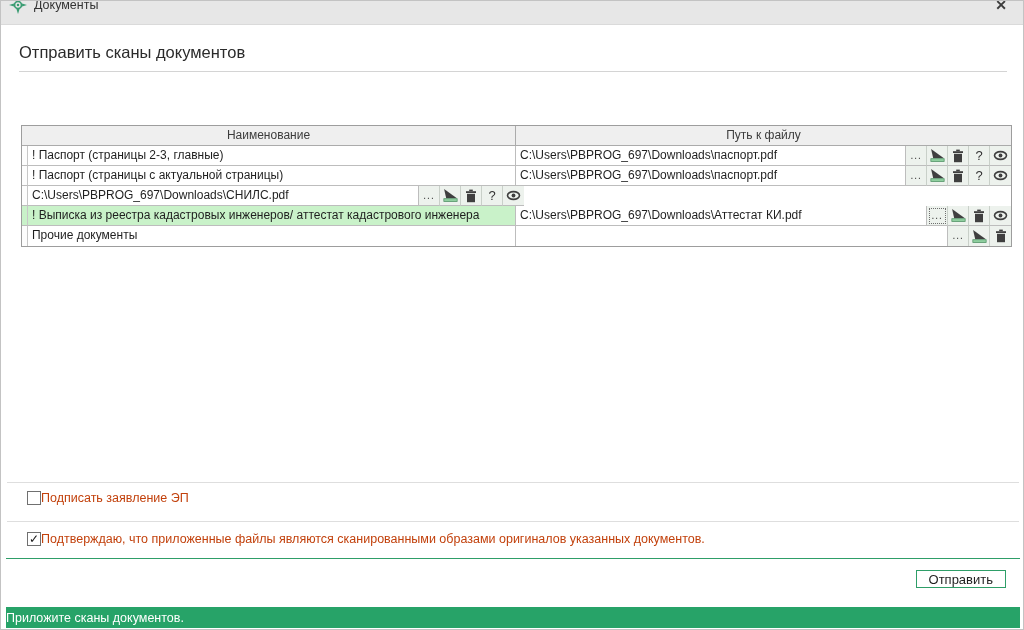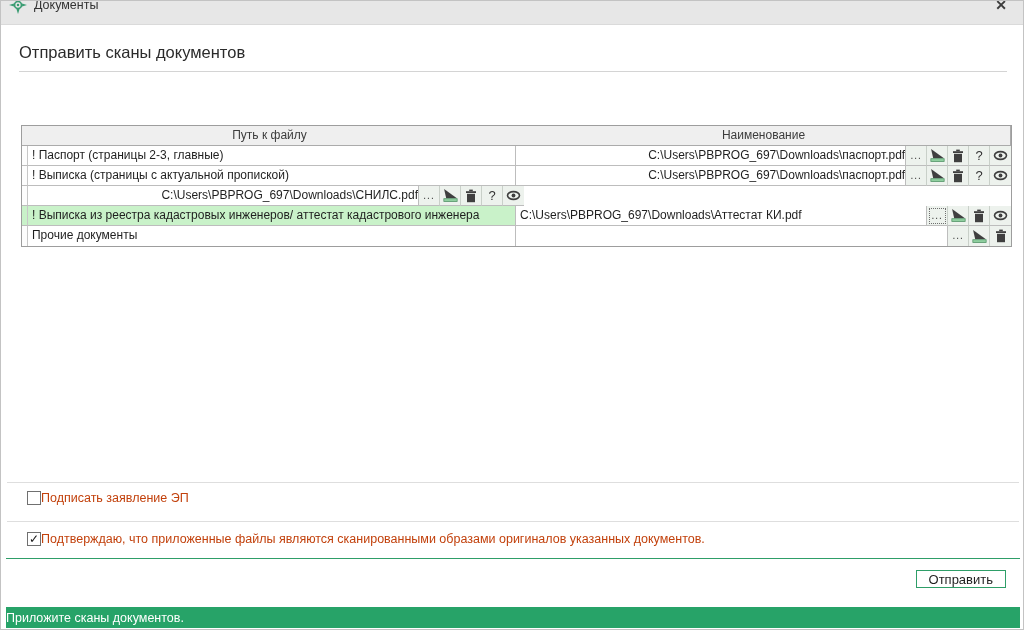--- a/index.html
+++ b/index.html
@@ -47,21 +47,21 @@
   .hcell.c-path{ width:496px; border-right:none; }
 
   .grid-row{ display:flex; height:20px; background:#fff; }
   .grid-row > div, .grid-row > button{ border-bottom:1px solid #bdbdbd; }
   .grid-row:last-child > div, .grid-row:last-child > button{ border-bottom:none; }
 
   .ind{ width:6px; border-right:1px solid #c7c7c7; background:#fdfdfd; }
   .cell{ line-height:19px; white-space:nowrap; overflow:hidden; }
   .cell.name{ width:489px; padding-left:4px; border-right:1px solid #bdbdbd; }
   .cell.path{ padding-left:4px; border-right:1px solid #bdbdbd; background:#fff; }
-  .r5 .cell.path{ width:391px;text-align:right; }
+  .r5 .cell.path{ width:391px; }
   .r4 .cell.path{ width:412px; }
   .r3 .cell.path{ width:433px; }
 
   .grid-row.highlight .ind,
   .grid-row.highlight .cell.name{ background:#c9f2c9; }
 
   .gbtn{
     width:21px; height:100%; background:#edf2ed; border:none;
     border-right:1px solid #c9d0c9; border-bottom:1px solid #bdbdbd;
     display:flex; align-items:center; justify-content:center;
@@ -123,22 +123,22 @@
     </span>
     <span class="title">Документы</span>
     <button class="close-btn">✕</button>
   </div>
 
   <div class="heading">Отправить сканы документов</div>
   <div class="heading-rule"></div>
 
   <div class="grid">
     <div class="grid-header">
+      <div class="hcell c-name">Наименование</div>
       <div class="hcell c-path">Путь к файлу</div>
-      <div class="hcell c-name">Наименование</div>
     </div>
 
     <div class="grid-row r5">
       <div class="ind"></div>
       <div class="cell name">! Паспорт (страницы 2-3, главные)</div>
       <div class="cell path">C:\Users\PBPROG_697\Downloads\паспорт.pdf</div>
       <button class="gbtn">
           <span class="dots">...</span>
         </button>
       <button class="gbtn">
@@ -166,21 +166,21 @@
             <svg viewBox="0 0 14 14" width="15" height="15">
               <ellipse cx="7" cy="7" rx="5.6" ry="3.6" fill="none" stroke="#3f3f3f" stroke-width="1.5"></ellipse>
               <circle cx="7" cy="7" r="1.8" fill="#3f3f3f"></circle>
             </svg>
           </span>
       </button>
     </div>
 
     <div class="grid-row r5">
       <div class="ind"></div>
-      <div class="cell name">! Выписка (страницы с актуальной пропиской)</div>
+      <div class="cell name">! Паспорт (страницы с актуальной страницы)</div>
       <div class="cell path">C:\Users\PBPROG_697\Downloads\паспорт.pdf</div>
       <button class="gbtn">
           <span class="dots">...</span>
         </button>
       <button class="gbtn">
         <span>
             <svg viewBox="0 0 14 14" width="15" height="15">
               <polygon points="1,1 13,9.5 3,9.5" fill="#3f3f3f"></polygon>
               <rect x="0.8" y="10" width="12.4" height="2.6" fill="#8fcf9f" stroke="#4e8f63" stroke-width="0.7"></rect>
             </svg>

